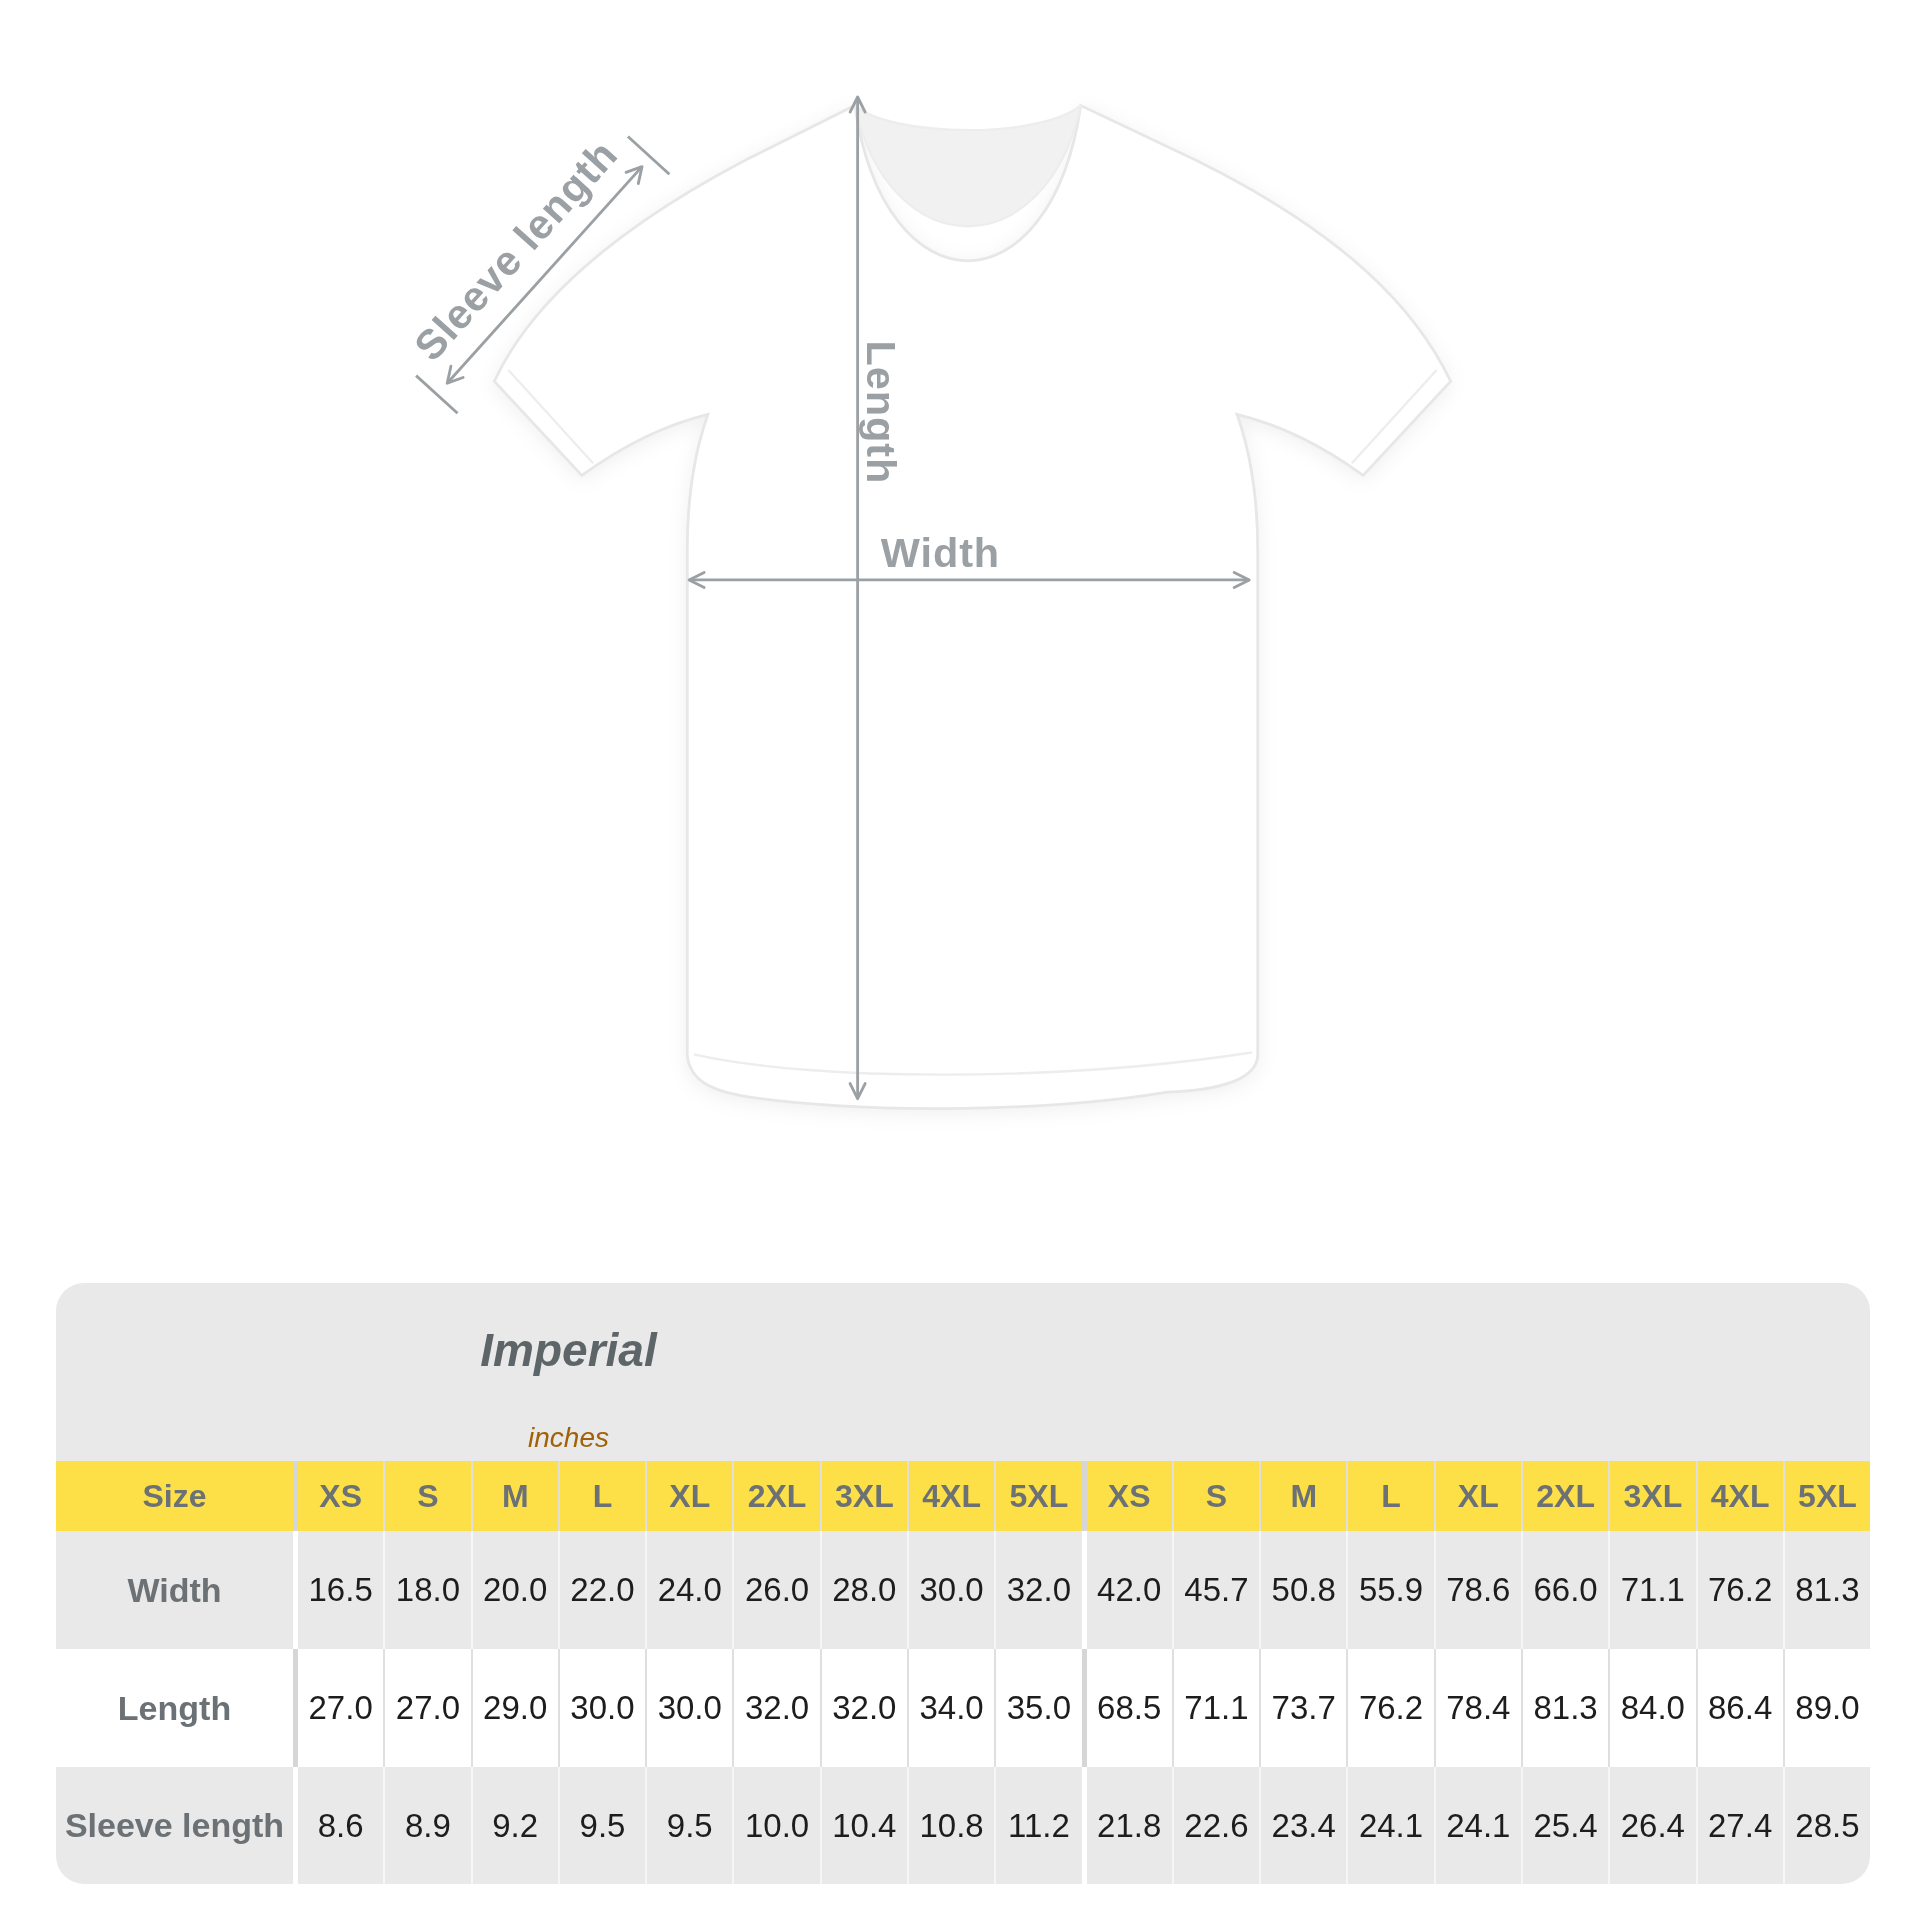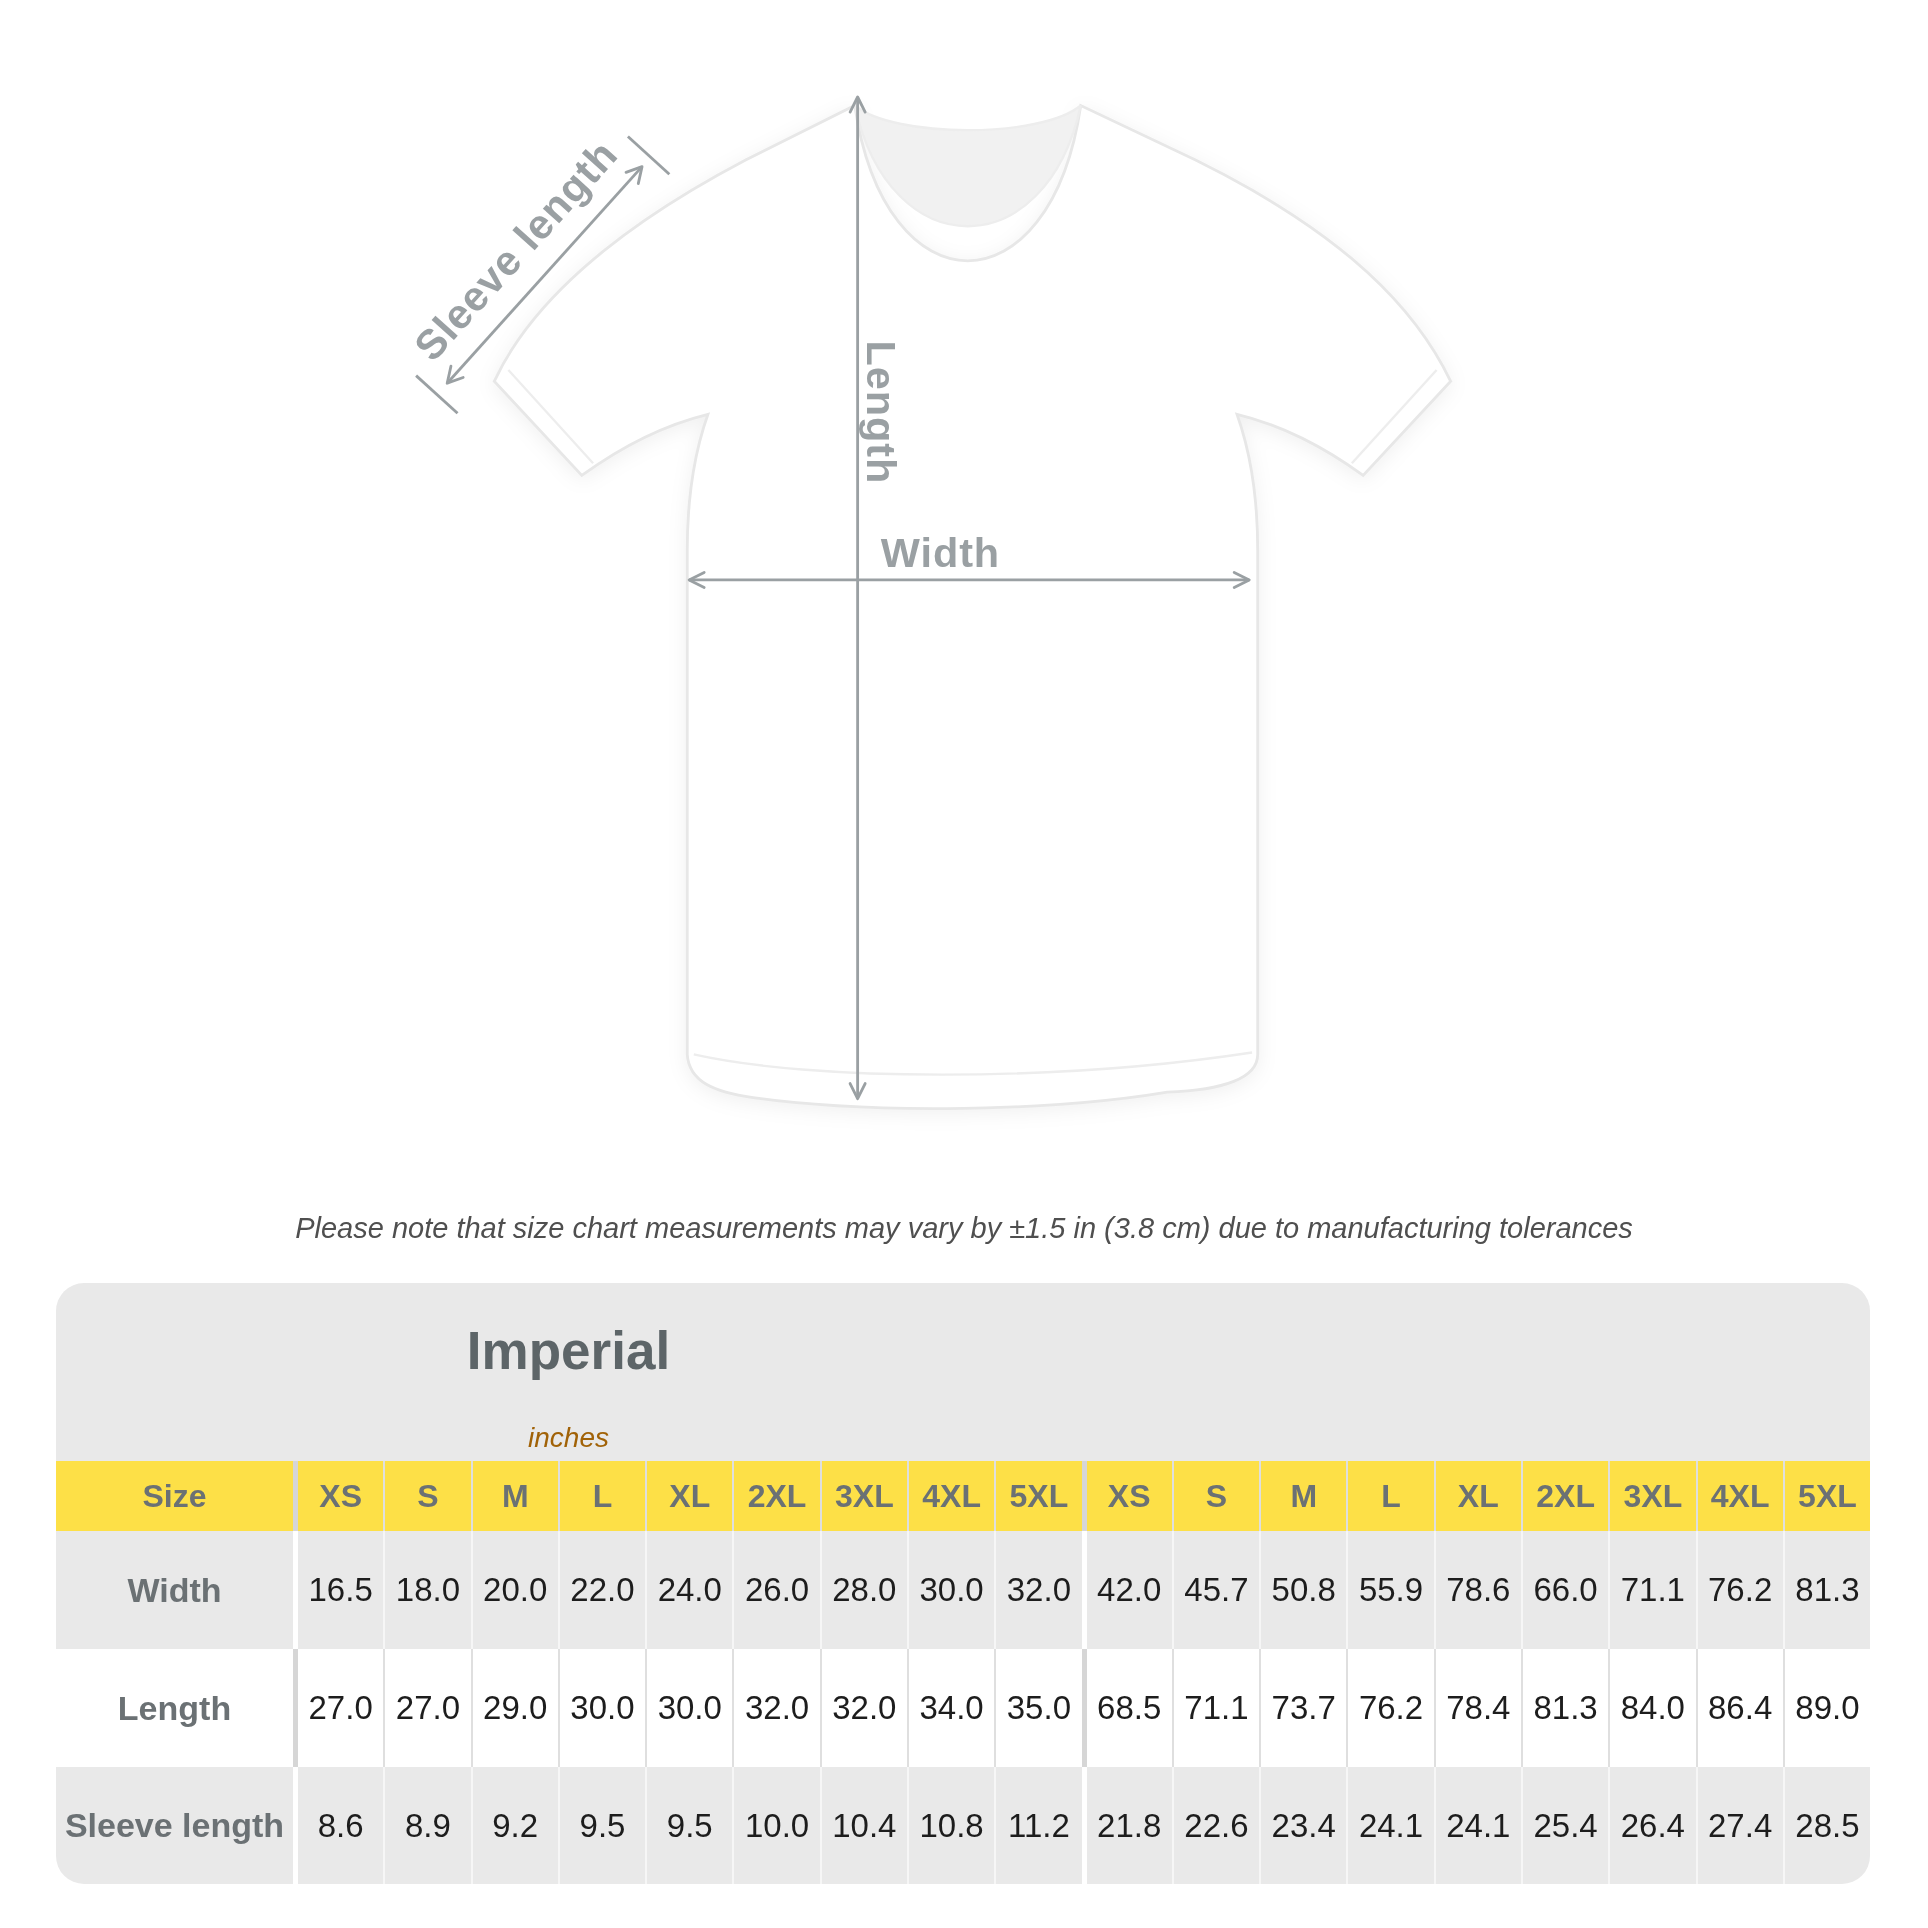--- a/index.html
+++ b/index.html
@@ -29,21 +29,21 @@
   }
   
   .size-table{
     position:absolute;left:56px;top:1283px;width:1814px;
     border-radius:28px;overflow:hidden;
   }
   .band{height:178px;background:#e9e9e9;display:flex;}
   .band-group{text-align:center;padding-top:45px;box-sizing:border-box;}
   .band-group.left{width:1025px;}
   .band-group.right{width:788px;}
-  .band-title{font-size:53px;line-height:45px;font-weight:bold;color:#5d6568;text-align:center;}
+  .band-title{font-size:46px;line-height:45px;font-weight:bold;font-style:italic;color:#5d6568;text-align:center;}
   .band-unit{margin-top:49px;font-size:28px;font-style:italic;color:#a16207;}
   .trow{display:flex;width:100%;}
   .trow .cell{
     flex:1;display:flex;align-items:center;justify-content:center;
     box-sizing:border-box;border-left:2.8px solid transparent;
   }
   .trow .cell.major{border-left-width:5.6px;}
   .trow .rowlabel{
     flex:0 0 237px;display:flex;align-items:center;justify-content:center;
     font-weight:bold;color:#6b7174;box-sizing:border-box;
@@ -111,21 +111,20 @@
     <g>
       <line class="dim-line" x1="475" y1="407" x2="682" y2="177"></line>
       <polyline class="dim-head" points="678,195 682,177 665,183"></polyline>
       <polyline class="dim-head" points="492,401 475,407 479,389"></polyline>
       <line class="dim-line" x1="667" y1="145" x2="711" y2="185"></line>
       <line class="dim-line" x1="442" y1="399" x2="486" y2="439"></line>
       <text class="dim-label" transform="translate(548 266) rotate(-48)" text-anchor="middle" dominant-baseline="central">Sleeve length</text>
     </g>
   </svg>
 
-  <div class="page-subtitle">Please note that size chart measurements may vary by ±1.5 in (3.8 cm) due to manufacturing tolerances</div>
 
   <div class="size-table">
 
     <div class="band">
       <div class="band-group left">
         <div class="band-title">Imperial</div>
         <div class="band-unit">inches</div>
       </div>
     </div>
 

